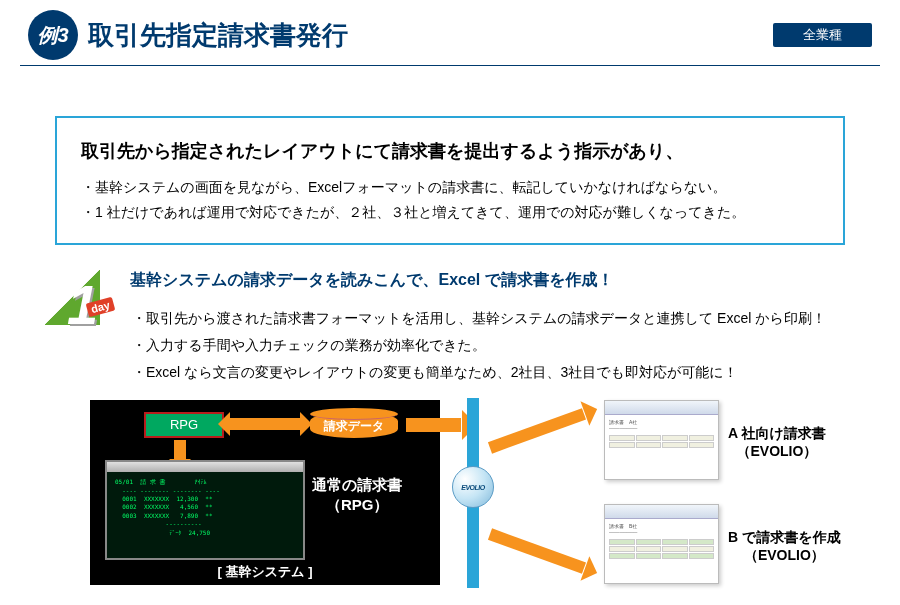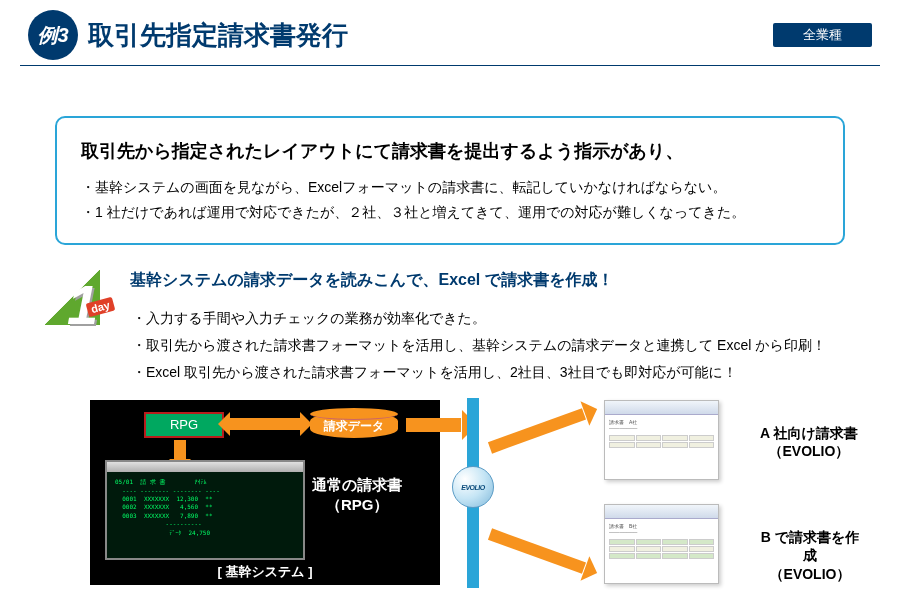--- a/index.html
+++ b/index.html
@@ -4,21 +4,21 @@
 <style>
 * { margin: 0; padding: 0; box-sizing: border-box; }
 body { font-family: "Hiragino Sans", "Meiryo", sans-serif; width: 900px; height: 605px; background: #fff; position: relative; }
 
 .header { display: flex; align-items: center; padding: 10px 28px 0; }
 .header-badge { width: 50px; height: 50px; background: #003a6e; border-radius: 50%; display: flex; align-items: center; justify-content: center; color: #fff; font-style: italic; font-weight: bold; font-size: 20px; }
 .header-title { font-size: 26px; color: #003a6e; font-weight: bold; margin-left: 10px; flex: 1; }
 .header-tag { background: #003a6e; color: #fff; padding: 3px 30px; font-size: 13px; border-radius: 2px; }
 .header-line { height: 1px; background: #003a6e; margin: 5px 20px 0; }
 
-.problem-box { margin: 50px 55px 0; border: 2px solid #2aa5d8; border-radius: 10px; padding: 20px 24px 18px; }
+.problem-box { margin: 50px 55px 0; border: 2px solid #2aa5d8; border-radius: 0; padding: 20px 24px 18px; }
 .problem-heading { font-size: 18px; font-weight: bold; line-height: 1.5; margin-bottom: 10px; }
 .problem-bullets { font-size: 14px; line-height: 1.8; }
 
 .solution { display: flex; margin: 25px 20px 0 45px; }
 .dev-badge { position: relative; width: 85px; height: 70px; flex-shrink: 0; }
 .ribbon { position: absolute; top: 0; left: 0; width: 55px; height: 55px; background: linear-gradient(135deg, transparent 49%, #5fa82e 50%, #5fa82e 100%); transform: rotate(0deg); }
 .ribbon-text { position: absolute; top: 8px; left: 6px; color: #fff; font-size: 10px; font-weight: bold; transform: rotate(-45deg); transform-origin: left top; }
 .big-one { position: absolute; top: 15px; left: 22px; font-size: 56px; font-weight: 900; color: #fff; text-shadow: 2px 2px 0 #a0a0a0; font-style: italic; line-height: 0.7; }
 .day-label { position: absolute; top: 30px; left: 42px; background: #e04028; color: #fff; font-size: 11px; font-weight: bold; padding: 1px 4px; transform: rotate(-15deg); border-radius: 2px; }
 
@@ -62,21 +62,21 @@
 
 .excel-doc { position: absolute; width: 115px; height: 80px; background: #fff; border: 1px solid #bbb; box-shadow: 2px 2px 4px rgba(0,0,0,.2); }
 .excel-a { left: 514px; top: 0; }
 .excel-b { left: 514px; top: 104px; }
 .excel-ribbon { height: 14px; background: linear-gradient(#f0f5fa, #d0daea); border-bottom: 1px solid #aac; }
 .excel-body { padding: 4px; font-size: 5px; color: #555; }
 .excel-grid { display: grid; grid-template-columns: repeat(4, 1fr); gap: 1px; margin-top: 4px; }
 .excel-cell { height: 6px; background: #f0f0e0; border: 0.5px solid #ccc; }
 .excel-cell.g { background: #d4e8c8; }
 
-.doc-label { position: absolute; font-size: 14px; font-weight: bold; text-align: center; line-height: 1.3; margin-left: 32px; }
+.doc-label { position: absolute; font-size: 14px; font-weight: bold; text-align: center; line-height: 1.3; }
 .doc-label-a { left: 638px; top: 24px; }
 .doc-label-b { left: 638px; top: 128px; }
 </style>
 </head>
 <body>
 
 <div class="header">
   <div class="header-badge">例3</div>
   <div class="header-title">取引先指定請求書発行</div>
   <div class="header-tag">全業種</div>
@@ -96,23 +96,23 @@
 <div class="solution">
   <div class="dev-badge">
     <div class="ribbon"></div>
     <div class="ribbon-text">開発期間</div>
     <div class="big-one">1</div>
     <div class="day-label">day</div>
   </div>
   <div class="solution-text">
     <div class="solution-heading">基幹システムの請求データを読みこんで、Excel で請求書を作成！</div>
     <div class="solution-bullets">
+      <div>・取引先から渡された請求書フォーマットを活用し、基幹システムの請求データと連携して Excel から印刷！</div>
       <div>・入力する手間や入力チェックの業務が効率化できた。</div>
-      <div>・取引先から渡された請求書フォーマットを活用し、基幹システムの請求データと連携して Excel から印刷！</div>
-      <div>・Excel 取引先から渡された請求書フォーマットを活用し、2社目、3社目でも即対応が可能に！</div>
+      <div>・Excel なら文言の変更やレイアウトの変更も簡単なため、2社目、3社目でも即対応が可能に！</div>
     </div>
   </div>
 </div>
 
 <div class="diagram">
   <div class="core-system">
     <div class="rpg-box">RPG</div>
     <div class="arrow-lr"></div>
     <div class="data-cyl">
       <div class="cyl-body"></div>

